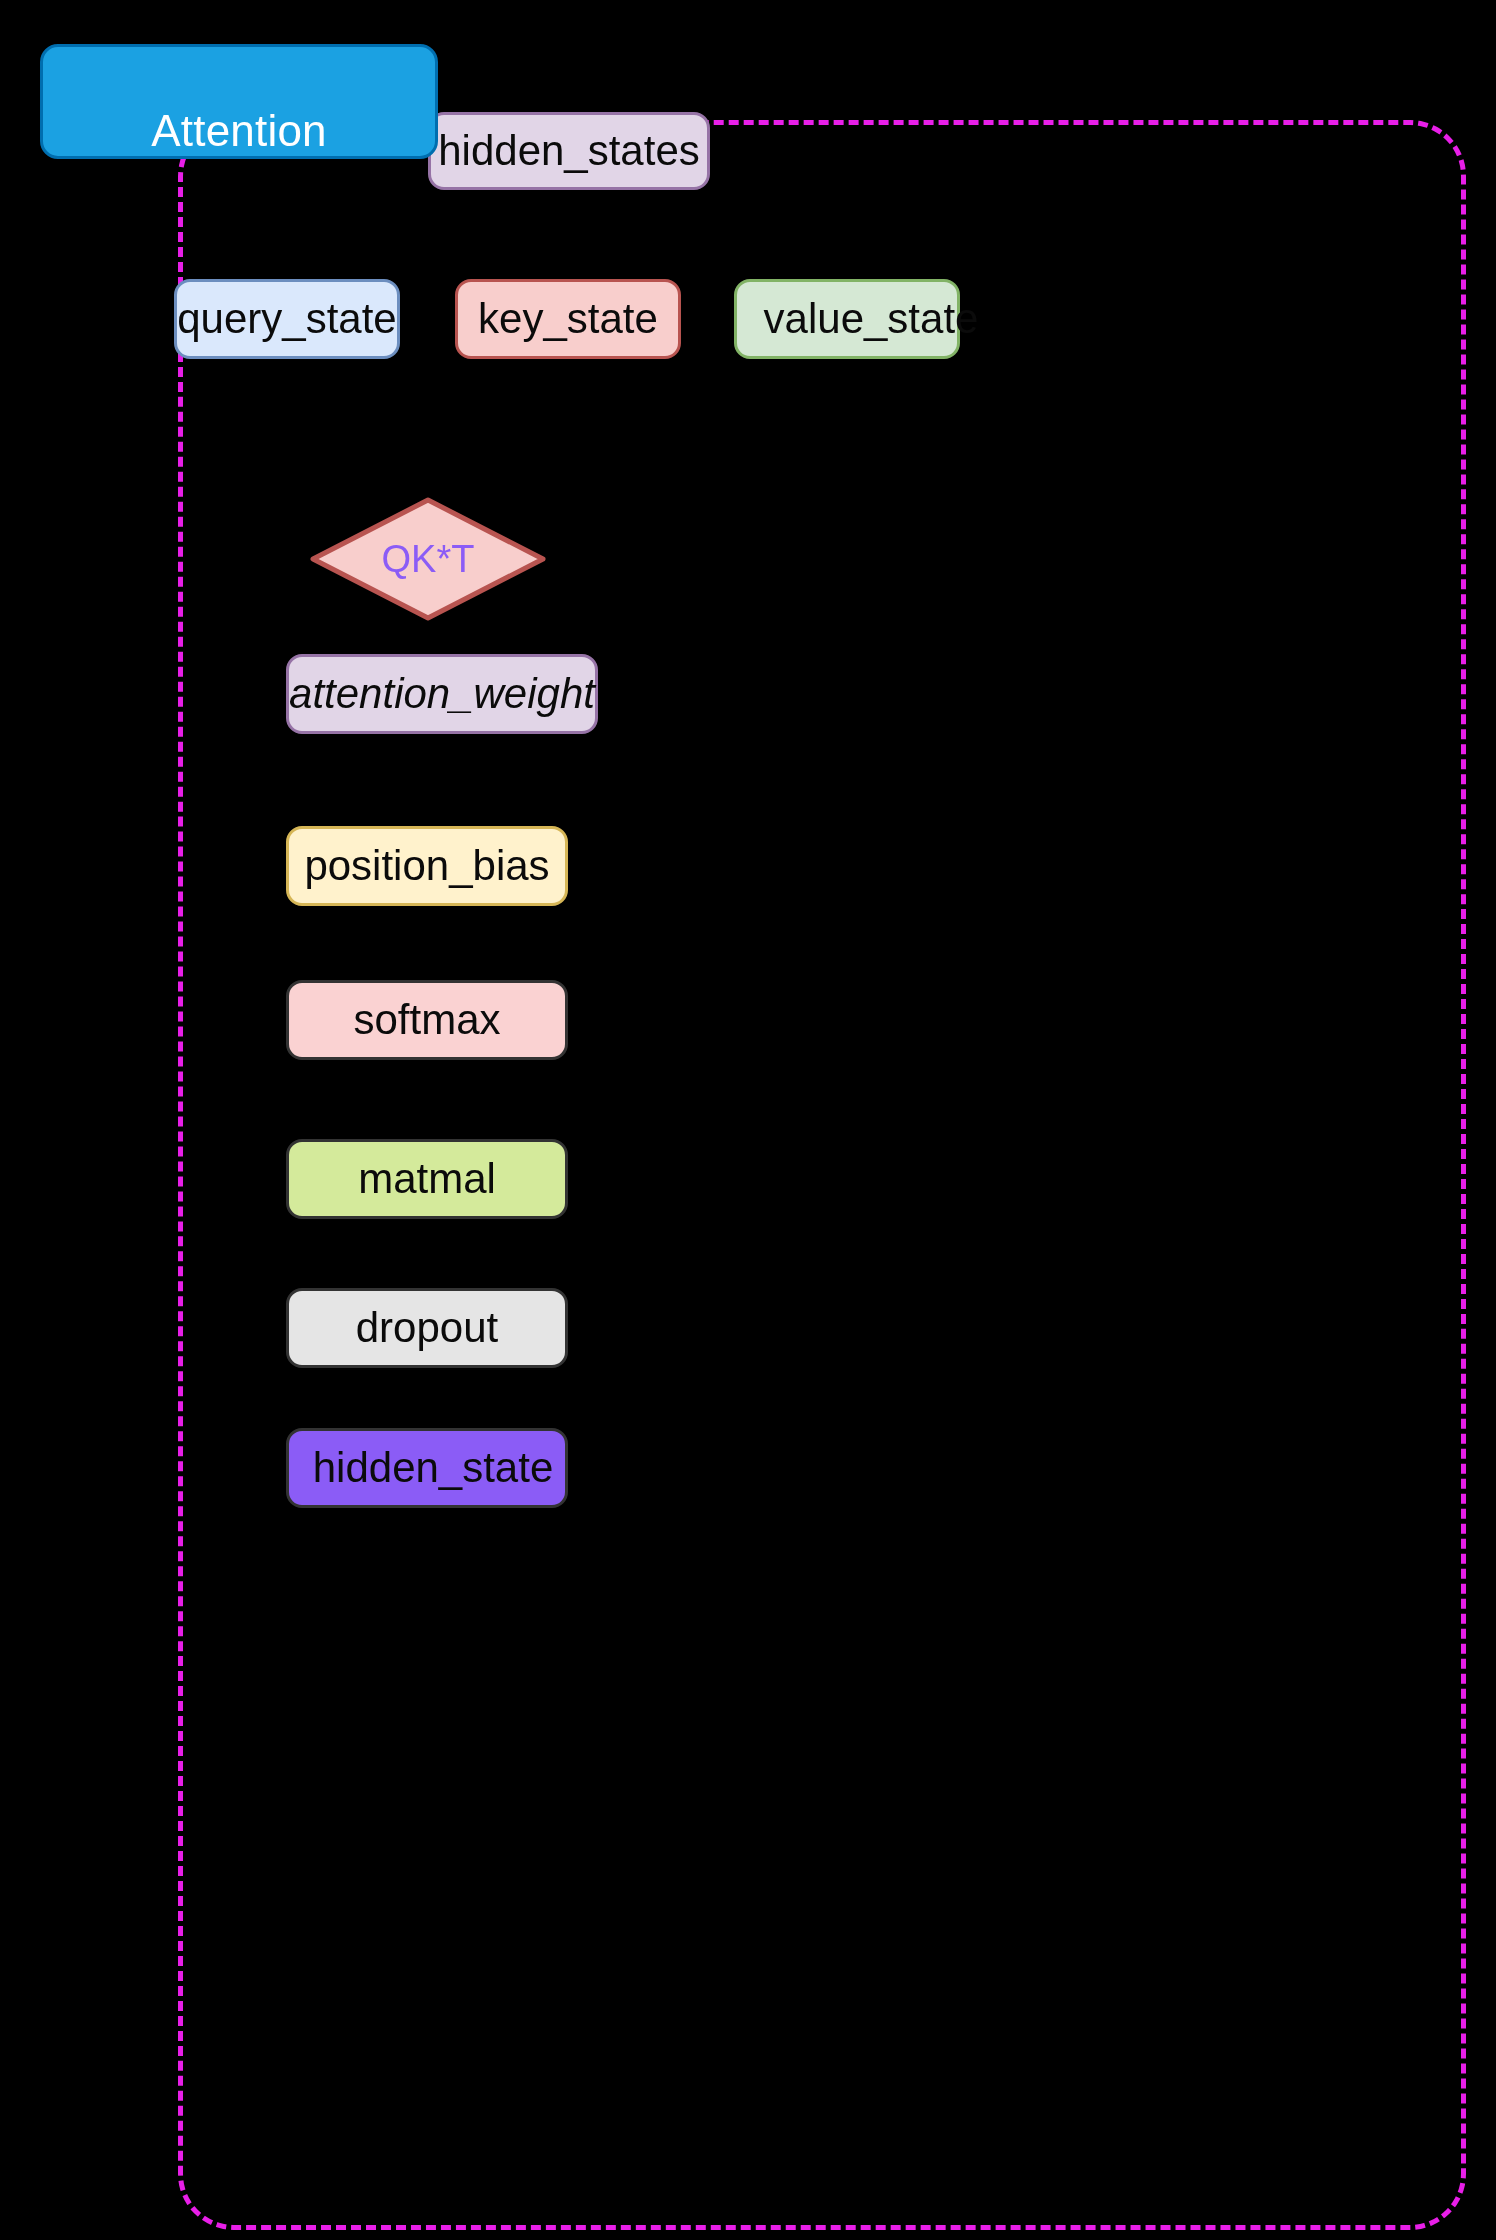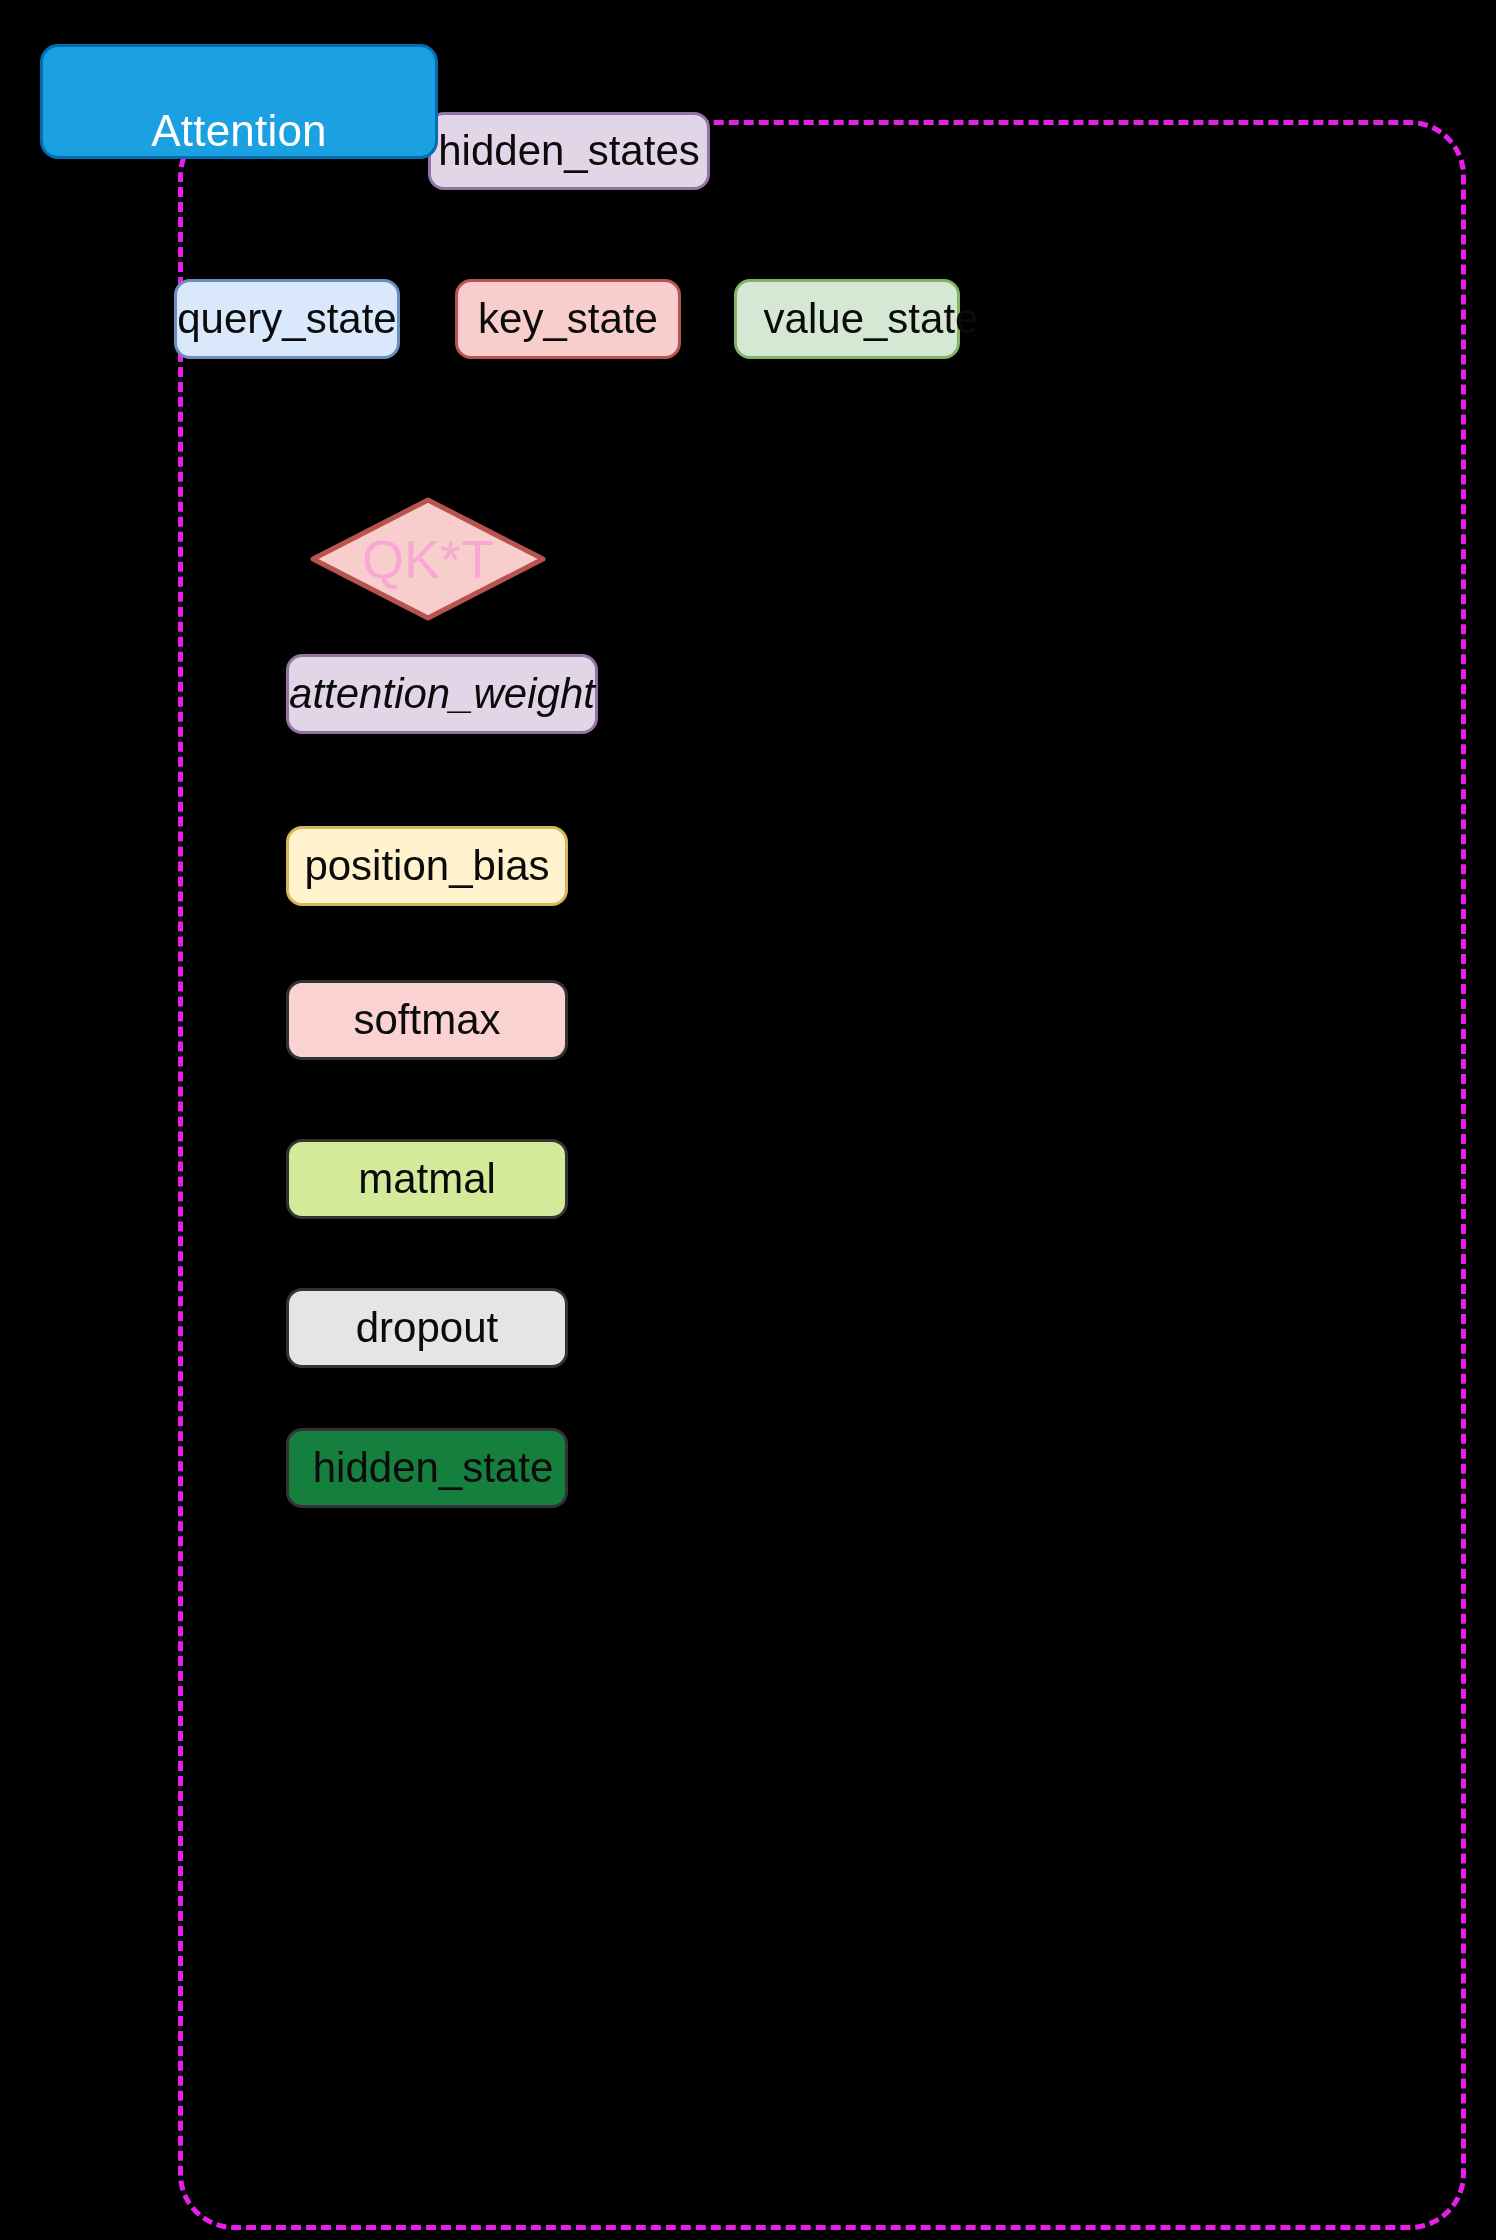--- a/index.html
+++ b/index.html
@@ -74,21 +74,21 @@
 
   
   .n-purple { background:#e1d5e7; border-color:#9673a6; }
   .n-blue   { background:#dae8fc; border-color:#6c8ebf; }
   .n-red    { background:#f8cecc; border-color:#b85450; }
   .n-green  { background:#d5e8d4; border-color:#82b366; }
   .n-yellow { background:#fff2cc; border-color:#d6b656; }
   .n-pinkdk { background:#fad2d2; border-color:#333333; }
   .n-lime   { background:#d4ea9b; border-color:#333333; }
   .n-orange { background:#e5e5e5; border-color:#333333; }
-  .n-bluedk { background:#15803d; border-color:#333333;padding-left:12px; }
+  .n-bluedk { background:#8b5cf6; border-color:#333333;padding-left:12px; }
 
   
   #node-qkt {
     position: absolute;
     left: 310px;
     top: 497px;
     width: 236px;
     height: 124px;
     display: flex;
     align-items: center;
@@ -97,22 +97,22 @@
   #node-qkt svg {
     position: absolute;
     left: 0; top: 0;
     width: 236px;
     height: 124px;
     overflow: visible;
   }
   #node-qkt .diamond-label {
     position: relative;
     z-index: 2;
-    font-size: 54px;
-    color: #f9a8d4;
+    font-size: 38px;
+    color: #8b5cf6;
     white-space: nowrap;
   }
 </style>
 </head>
 <body>
 
 <div id="diagram-canvas">
 
   <div id="subgraph-container"></div>
 

